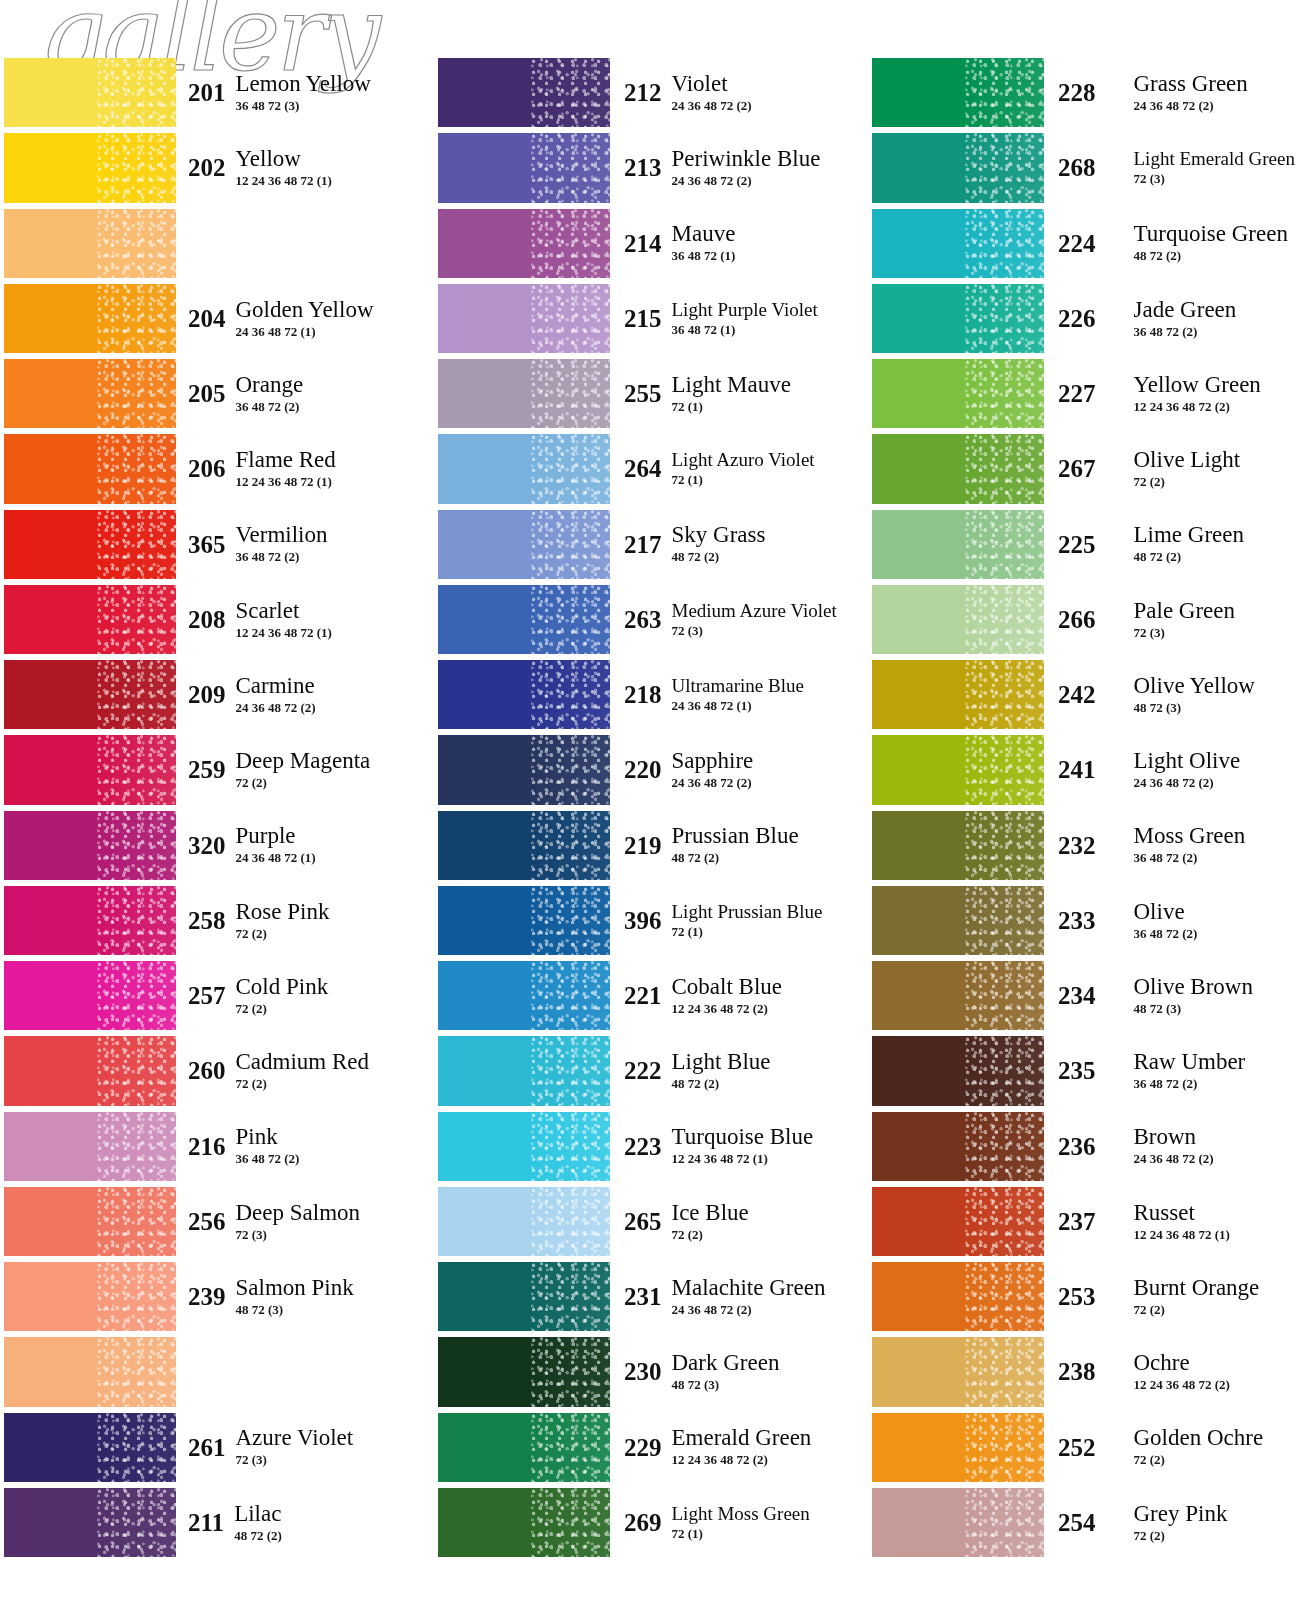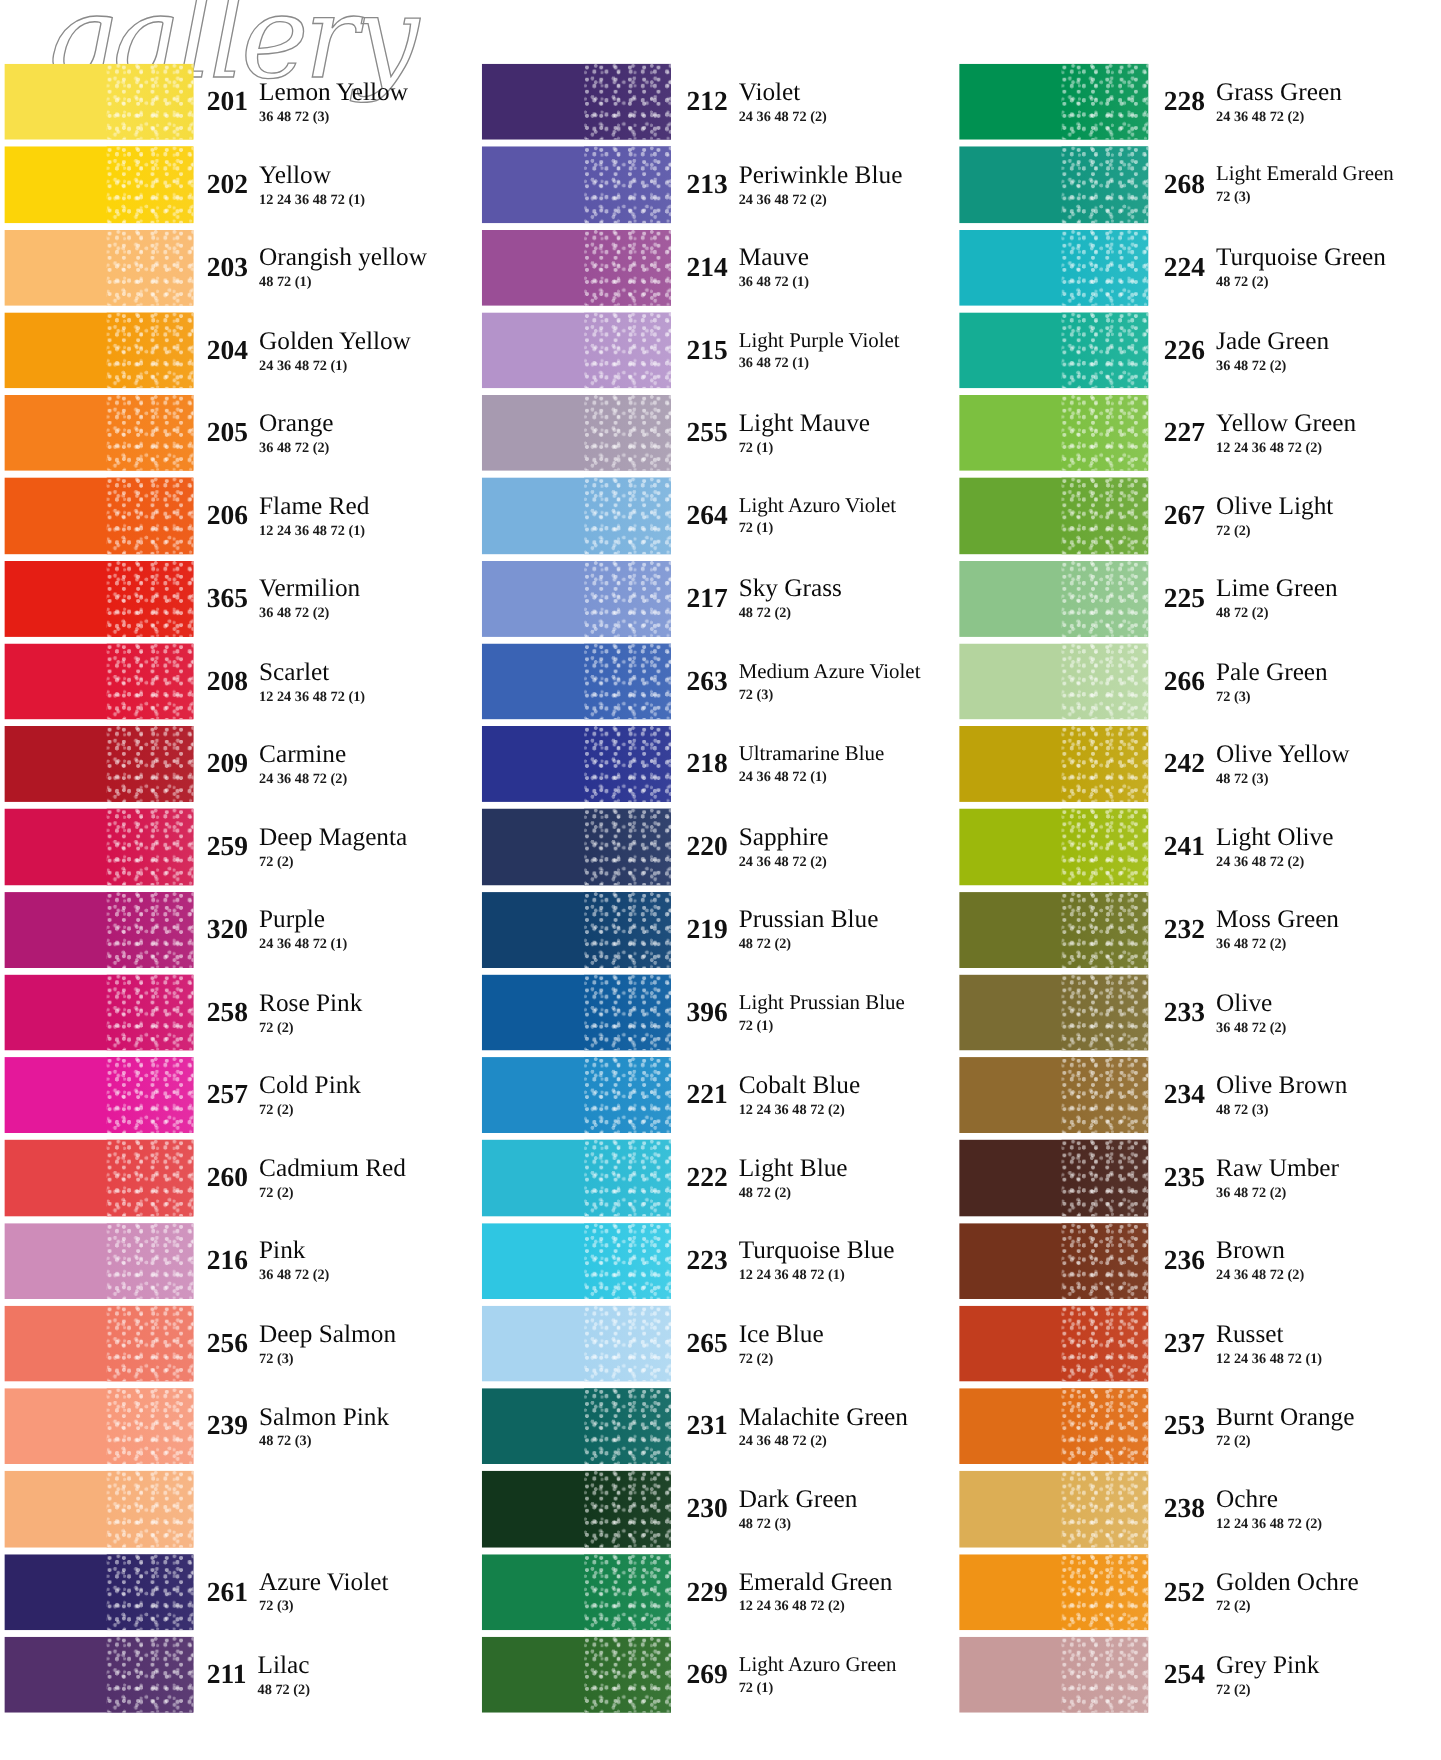--- a/index.html
+++ b/index.html
@@ -135,21 +135,21 @@
     margin-top: 2px;
     white-space: nowrap;
   }
 
   
   .col-1 .swatch { flex: 0 0 172px; width: 172px; }
   .col-2 .swatch { flex: 0 0 172px; width: 172px; }
   .col-3 .swatch { flex: 0 0 172px; width: 172px; }
   .col-1 .meta { padding-left: 12px; }
   .col-2 .meta { padding-left: 14px; }
-  .col-3 .meta { padding-left: 14px; }
+  .col-3 .meta { padding-left: 14px; gap: 28px; }
 </style>
 </head>
 <body>
 
 <div id="page">
 
   <div class="logo">
     <svg viewBox="0 0 400 130" preserveAspectRatio="none">
       <text x="6" y="96">gallery</text>
     </svg>
@@ -181,27 +181,20 @@
               <div class="cname">Yellow</div>
               <div class="csets">12 24 36 48 72 (1)</div>
             </div>
           </div>
         </div>
         <div class="row">
           <div class="swatch">
             <div class="solid" style="background: rgb(250, 188, 110);"></div>
             <div class="grain" style="background: radial-gradient(circle at 20% 30%, rgba(255, 255, 255, 0.55) 0px, rgba(255, 255, 255, 0.55) 1.6px, transparent 2px) 0% 0% / 13px 11px, radial-gradient(circle at 62% 12%, rgba(255, 255, 255, 0.45) 0px, rgba(255, 255, 255, 0.45) 1.4px, transparent 2px) 0% 0% / 17px 15px, radial-gradient(circle at 85% 55%, rgba(255, 255, 255, 0.5) 0px, rgba(255, 255, 255, 0.5) 1.8px, transparent 2.2px) 0% 0% / 11px 13px, radial-gradient(circle at 40% 78%, rgba(255, 255, 255, 0.42) 0px, rgba(255, 255, 255, 0.42) 1.5px, transparent 2px) 0% 0% / 19px 17px, radial-gradient(circle at 8% 66%, rgba(255, 255, 255, 0.35) 0px, rgba(255, 255, 255, 0.35) 1.2px, transparent 1.8px) 0% 0% / 15px 12px, radial-gradient(circle at 72% 88%, rgba(255, 255, 255, 0.4) 0px, rgba(255, 255, 255, 0.4) 1.5px, transparent 2px) 0% 0% / 21px 19px, linear-gradient(to right, rgb(250, 188, 110) 0%, rgb(249, 188, 118) 100%) 0% 0% / 100% 100%;"></div>
           </div>
-          <div class="meta">
-            <div class="code">203</div>
-            <div class="labels">
-              <div class="cname">Orangish yellow</div>
-              <div class="csets">48 72 (1)</div>
-            </div>
-          </div>
         </div>
         <div class="row">
           <div class="swatch">
             <div class="solid" style="background: rgb(245, 156, 12);"></div>
             <div class="grain" style="background: radial-gradient(circle at 20% 30%, rgba(255, 255, 255, 0.55) 0px, rgba(255, 255, 255, 0.55) 1.6px, transparent 2px) 0% 0% / 13px 11px, radial-gradient(circle at 62% 12%, rgba(255, 255, 255, 0.45) 0px, rgba(255, 255, 255, 0.45) 1.4px, transparent 2px) 0% 0% / 17px 15px, radial-gradient(circle at 85% 55%, rgba(255, 255, 255, 0.5) 0px, rgba(255, 255, 255, 0.5) 1.8px, transparent 2.2px) 0% 0% / 11px 13px, radial-gradient(circle at 40% 78%, rgba(255, 255, 255, 0.42) 0px, rgba(255, 255, 255, 0.42) 1.5px, transparent 2px) 0% 0% / 19px 17px, radial-gradient(circle at 8% 66%, rgba(255, 255, 255, 0.35) 0px, rgba(255, 255, 255, 0.35) 1.2px, transparent 1.8px) 0% 0% / 15px 12px, radial-gradient(circle at 72% 88%, rgba(255, 255, 255, 0.4) 0px, rgba(255, 255, 255, 0.4) 1.5px, transparent 2px) 0% 0% / 21px 19px, linear-gradient(to right, rgb(245, 156, 12) 0%, rgb(244, 162, 31) 100%) 0% 0% / 100% 100%;"></div>
           </div>
           <div class="meta">
             <div class="code">204</div>
             <div class="labels">
               <div class="cname">Golden Yellow</div>
@@ -660,21 +653,21 @@
           </div>
         </div>
         <div class="row">
           <div class="swatch">
             <div class="solid" style="background: rgb(45, 106, 42);"></div>
             <div class="grain" style="background: radial-gradient(circle at 20% 30%, rgba(255, 255, 255, 0.55) 0px, rgba(255, 255, 255, 0.55) 1.6px, transparent 2px) 0% 0% / 13px 11px, radial-gradient(circle at 62% 12%, rgba(255, 255, 255, 0.45) 0px, rgba(255, 255, 255, 0.45) 1.4px, transparent 2px) 0% 0% / 17px 15px, radial-gradient(circle at 85% 55%, rgba(255, 255, 255, 0.5) 0px, rgba(255, 255, 255, 0.5) 1.8px, transparent 2.2px) 0% 0% / 11px 13px, radial-gradient(circle at 40% 78%, rgba(255, 255, 255, 0.42) 0px, rgba(255, 255, 255, 0.42) 1.5px, transparent 2px) 0% 0% / 19px 17px, radial-gradient(circle at 8% 66%, rgba(255, 255, 255, 0.35) 0px, rgba(255, 255, 255, 0.35) 1.2px, transparent 1.8px) 0% 0% / 15px 12px, radial-gradient(circle at 72% 88%, rgba(255, 255, 255, 0.4) 0px, rgba(255, 255, 255, 0.4) 1.5px, transparent 2px) 0% 0% / 21px 19px, linear-gradient(to right, rgb(45, 106, 42) 0%, rgb(58, 118, 55) 100%) 0% 0% / 100% 100%;"></div>
           </div>
           <div class="meta">
             <div class="code">269</div>
             <div class="labels">
-              <div class="cname tight">Light Azuro Green</div>
+              <div class="cname tight">Light Moss Green</div>
               <div class="csets">72 (1)</div>
             </div>
           </div>
         </div>
       </div>
     <div class="column col-3">
         <div class="row">
           <div class="swatch">
             <div class="solid" style="background: rgb(0, 145, 81);"></div>
             <div class="grain" style="background: radial-gradient(circle at 20% 30%, rgba(255, 255, 255, 0.55) 0px, rgba(255, 255, 255, 0.55) 1.6px, transparent 2px) 0% 0% / 13px 11px, radial-gradient(circle at 62% 12%, rgba(255, 255, 255, 0.45) 0px, rgba(255, 255, 255, 0.45) 1.4px, transparent 2px) 0% 0% / 17px 15px, radial-gradient(circle at 85% 55%, rgba(255, 255, 255, 0.5) 0px, rgba(255, 255, 255, 0.5) 1.8px, transparent 2.2px) 0% 0% / 11px 13px, radial-gradient(circle at 40% 78%, rgba(255, 255, 255, 0.42) 0px, rgba(255, 255, 255, 0.42) 1.5px, transparent 2px) 0% 0% / 19px 17px, radial-gradient(circle at 8% 66%, rgba(255, 255, 255, 0.35) 0px, rgba(255, 255, 255, 0.35) 1.2px, transparent 1.8px) 0% 0% / 15px 12px, radial-gradient(circle at 72% 88%, rgba(255, 255, 255, 0.4) 0px, rgba(255, 255, 255, 0.4) 1.5px, transparent 2px) 0% 0% / 21px 19px, linear-gradient(to right, rgb(0, 145, 81) 0%, rgb(26, 157, 98) 100%) 0% 0% / 100% 100%;"></div>

